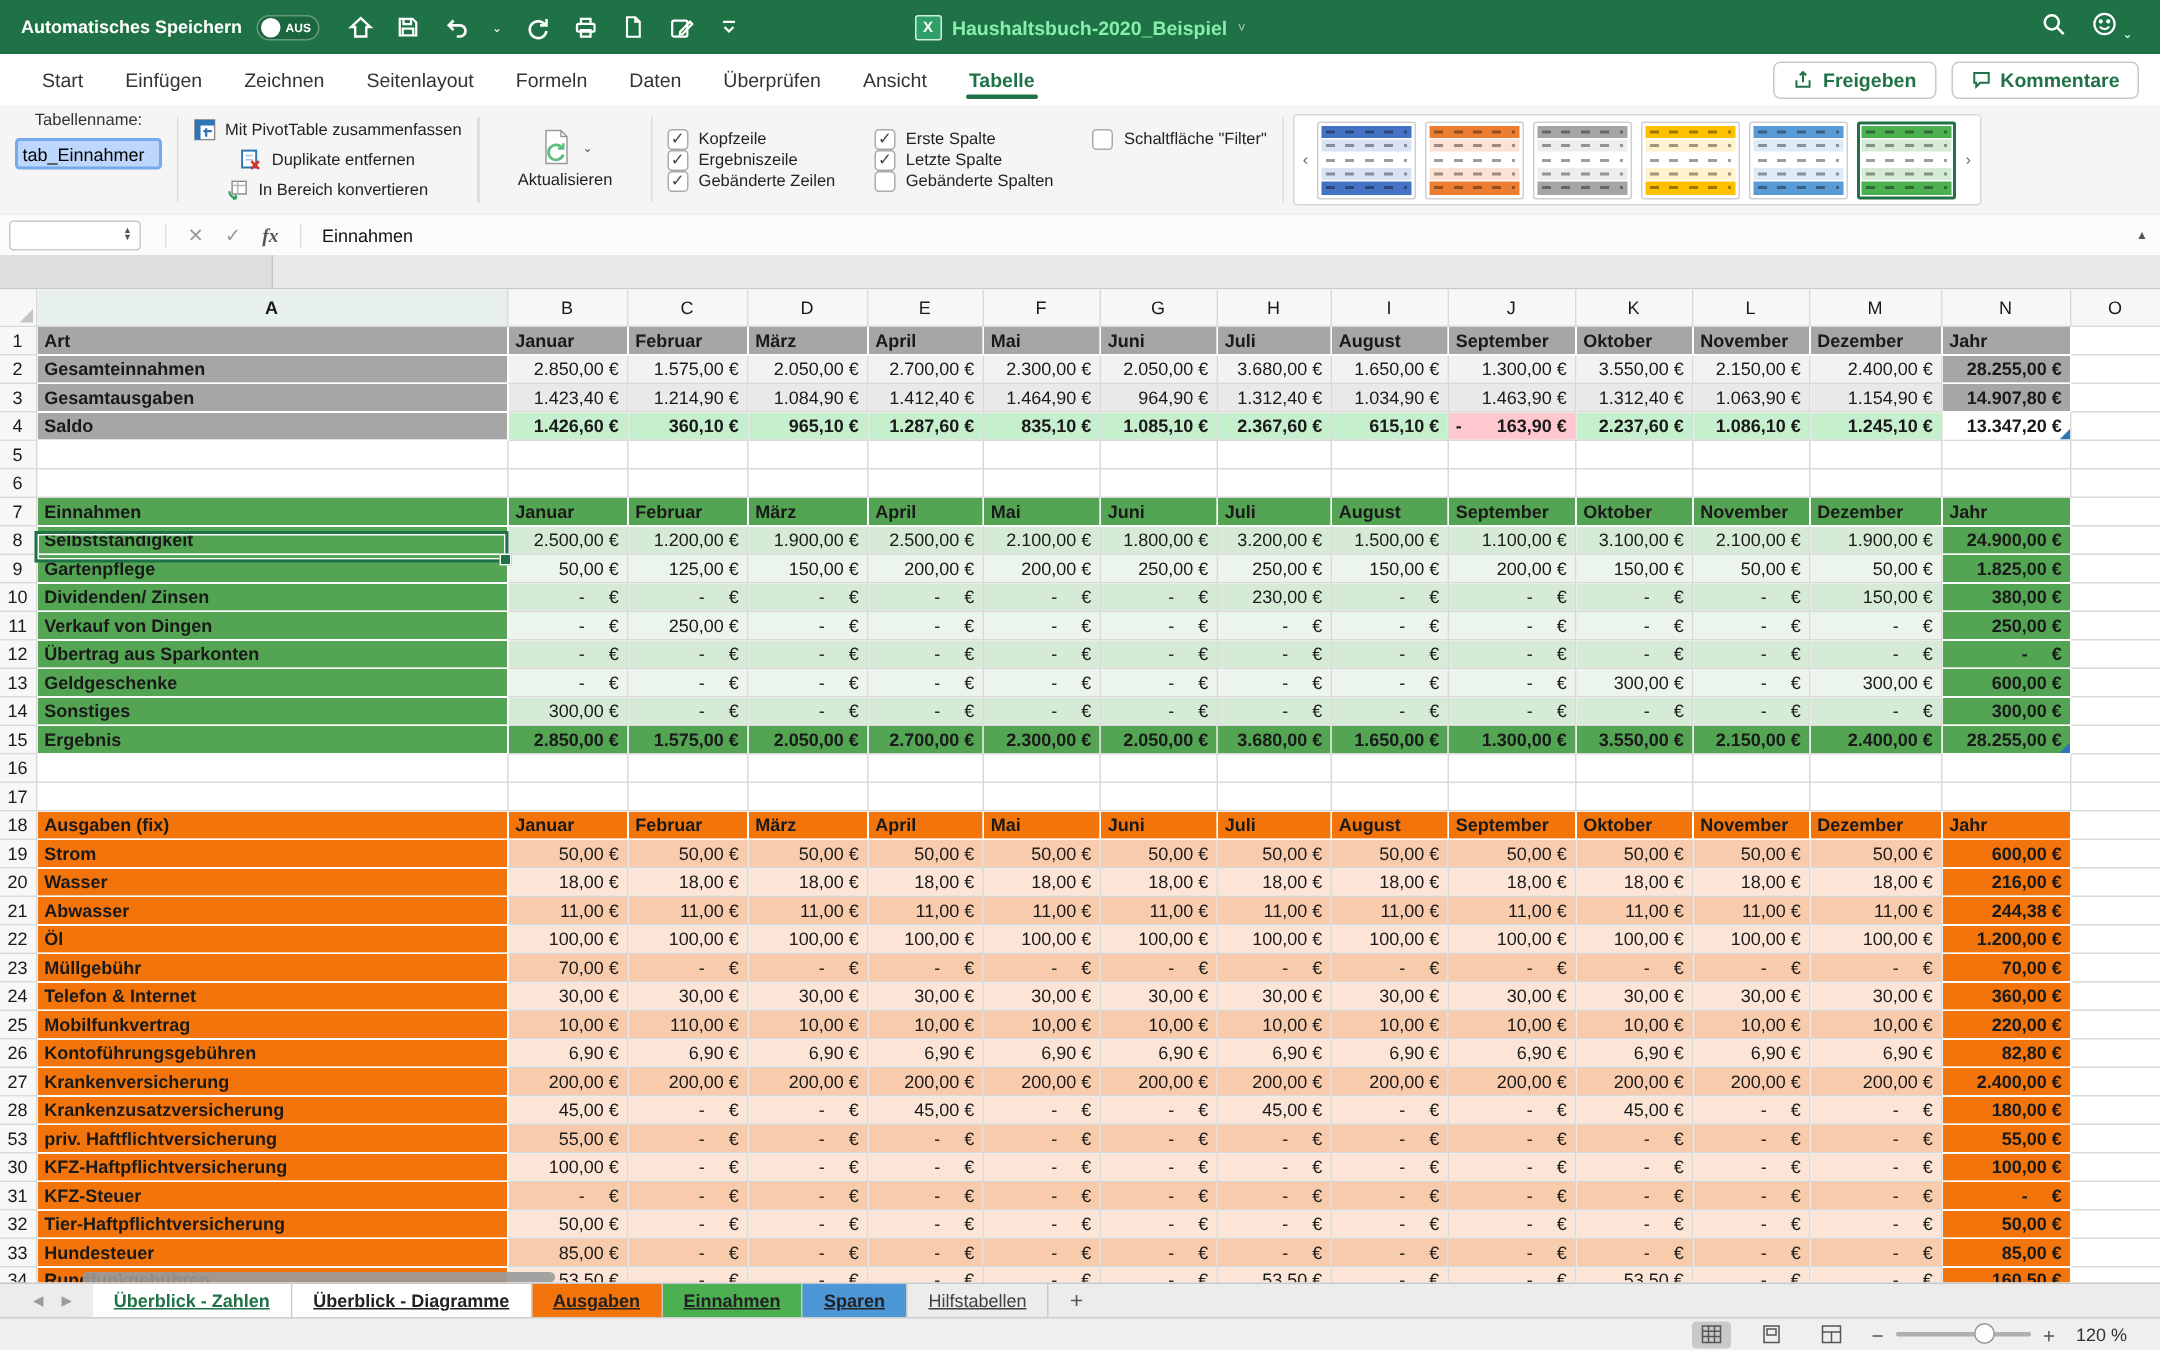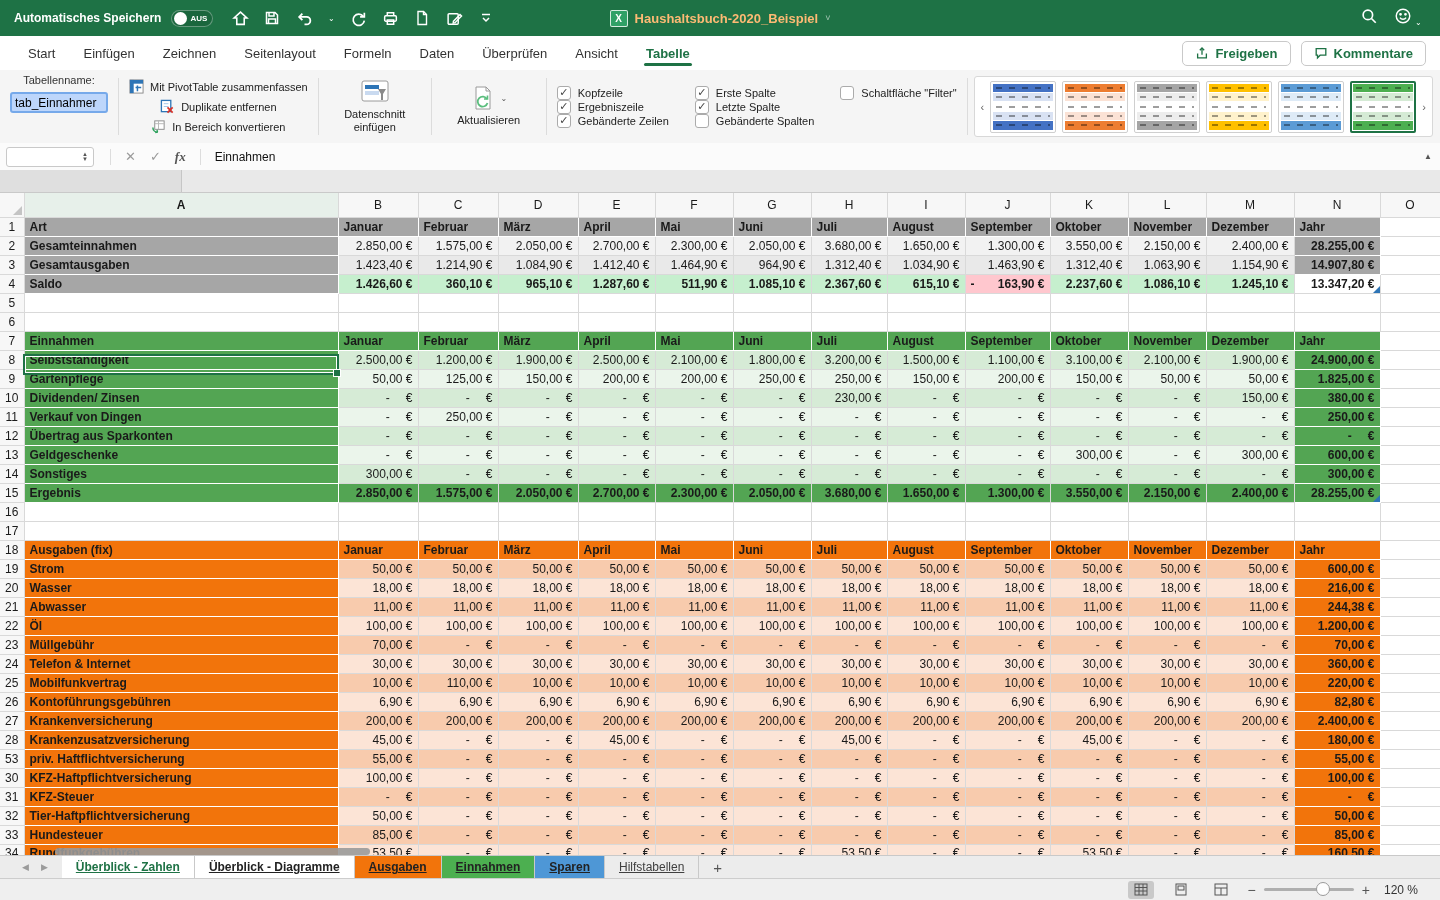--- a/index.html
+++ b/index.html
@@ -13,21 +13,21 @@
   .toggle{width:42px;height:17px;background:#14543266;border:1px solid #ffffff55;border-radius:9px;
     display:flex;align-items:center;gap:3px;padding:0 2px;box-sizing:border-box;}
   .toggle .knob{width:13px;height:13px;background:#fff;border-radius:50%;}
   .toggle .tg-lbl{font-size:8px;font-weight:bold;color:#fff;}
   .tb-icons{display:flex;align-items:center;gap:14px;margin-left:18px;}
   .tb-icons .ic{width:18px;height:18px;display:flex;align-items:center;justify-content:center;cursor:default;}
   .tb-center{position:absolute;left:0;right:0;top:0;height:36px;display:flex;align-items:center;
     justify-content:center;gap:7px;pointer-events:none;}
   .xl-icon{width:16px;height:15px;background:#2FA066;border:1px solid #ffffffcc;border-radius:2px;
     color:#fff;font-size:10px;font-weight:bold;display:flex;align-items:center;justify-content:center;}
-  .doc-title{font-size:13px;font-weight:bold;color:#fdba74;}
+  .doc-title{font-size:13px;font-weight:bold;color:#86efac;}
   .tb-chev{font-size:9px;color:#ffffff99;}
   .tb-right{margin-left:auto;display:flex;align-items:center;gap:16px;padding-right:16px;}
   
   .tabbar{position:absolute;top:36px;left:0;width:100%;height:34px;background:#fff;
     border-bottom:1px solid #E2E2E2;display:flex;align-items:center;}
   .rtabs{display:flex;align-items:center;gap:4px;padding-left:16px;}
   .rtab{font-size:13px;color:#333;padding:7px 12px 6px;position:relative;}
   .rtab.active{color:#1E7245;font-weight:bold;}
   .rtab.active::after{content:'';position:absolute;left:10px;right:10px;bottom:1px;height:3px;
     background:#1E7245;border-radius:2px;}
@@ -285,29 +285,20 @@
         <svg width="15" height="15" viewBox="0 0 16 16">
             <rect x="4" y="2" width="10" height="9" fill="#fff" stroke="#8a8a8a"></rect>
             <path d="M4 5 h10 M8 2 v9" stroke="#b5b5b5"></path>
             <path d="M2 9 a5 5 0 0 0 5 5" fill="none" stroke="#2aa05a" stroke-width="1.6"></path>
             <path d="M7 14 l-2.4 0.6 M7 14 l-0.6 -2.4" stroke="#2aa05a" stroke-width="1.4"></path>
           </svg>
         <span>In Bereich konvertieren</span>
       </span>
     </div>
     <div class="rdiv"></div>
-    <div class="rgroup bigbtn" style="width:92px;">
-      <svg width="30" height="26" viewBox="0 0 30 26">
-          <rect x="2" y="2" width="26" height="20" rx="2" fill="#fff" stroke="#9a9a9a"></rect>
-          <rect x="5" y="6" width="14" height="4" fill="#2E75B6"></rect>
-          <rect x="5" y="12" width="14" height="4" fill="#c9daf0"></rect>
-          <path d="M18 10 l8 0 l-3 5 v6 l-2 0 v-6 z" fill="#8a8a8a"></path>
-        </svg>
-      <span style="width:80px;">Datenschnitt einfügen</span>
-    </div>
     <div class="rdiv"></div>
     <div class="rgroup bigbtn" style="width:94px;">
       <span style="display:flex;align-items:center;gap:4px;">
         <svg width="26" height="26" viewBox="0 0 26 26">
             <path d="M6 2 h10 l4 4 v18 h-14 z" fill="#fff" stroke="#9a9a9a"></path>
             <path d="M16 2 v4 h4" fill="none" stroke="#9a9a9a"></path>
             <path d="M17 14 a5 5 0 1 0 0.5 4" fill="none" stroke="#5BBE7E" stroke-width="1.8"></path>
             <path d="M17.5 10.5 v3.5 h-3.5" fill="none" stroke="#5BBE7E" stroke-width="1.6"></path>
           </svg>
         <span style="font-size:8px;color:#555;">⌄</span>
@@ -513,21 +504,21 @@
             <td class="v jah hgbg">14.907,80 €</td>
             <td class="emp"></td>
           </tr>
           <tr>
             <td class="rn">4</td>
             <td class="lab hgbg">Saldo</td>
             <td class="v salv">1.426,60 €</td>
             <td class="v salv">360,10 €</td>
             <td class="v salv">965,10 €</td>
             <td class="v salv">1.287,60 €</td>
-            <td class="v salv">511,90 €</td>
+            <td class="v salv">835,10 €</td>
             <td class="v salv">1.085,10 €</td>
             <td class="v salv">2.367,60 €</td>
             <td class="v salv">615,10 €</td>
             <td class="v neg">
               <span class="wrap acctneg">
                 <span>-</span>
                 <span>163,90 €</span>
               </span>
             </td>
             <td class="v salv">2.237,60 €</td>

